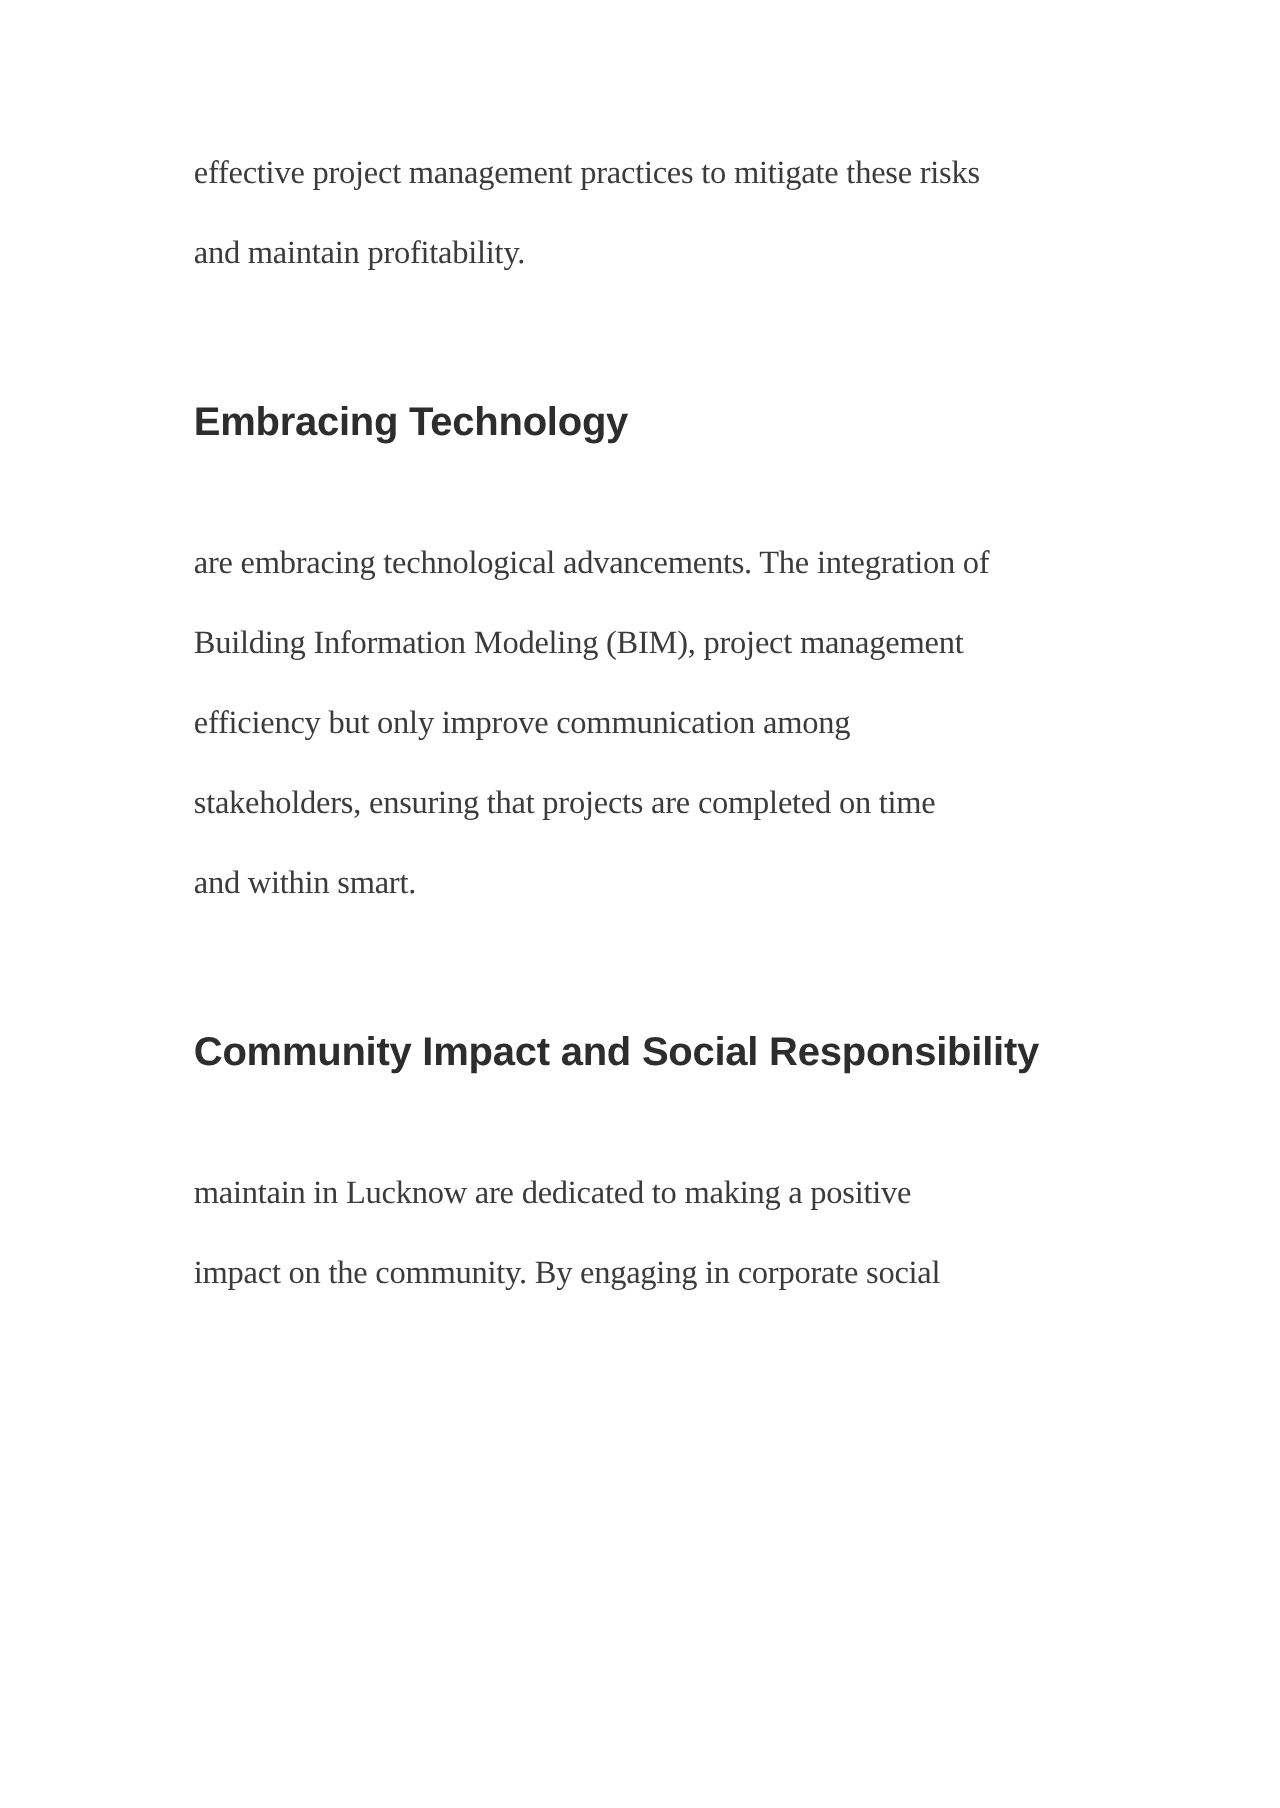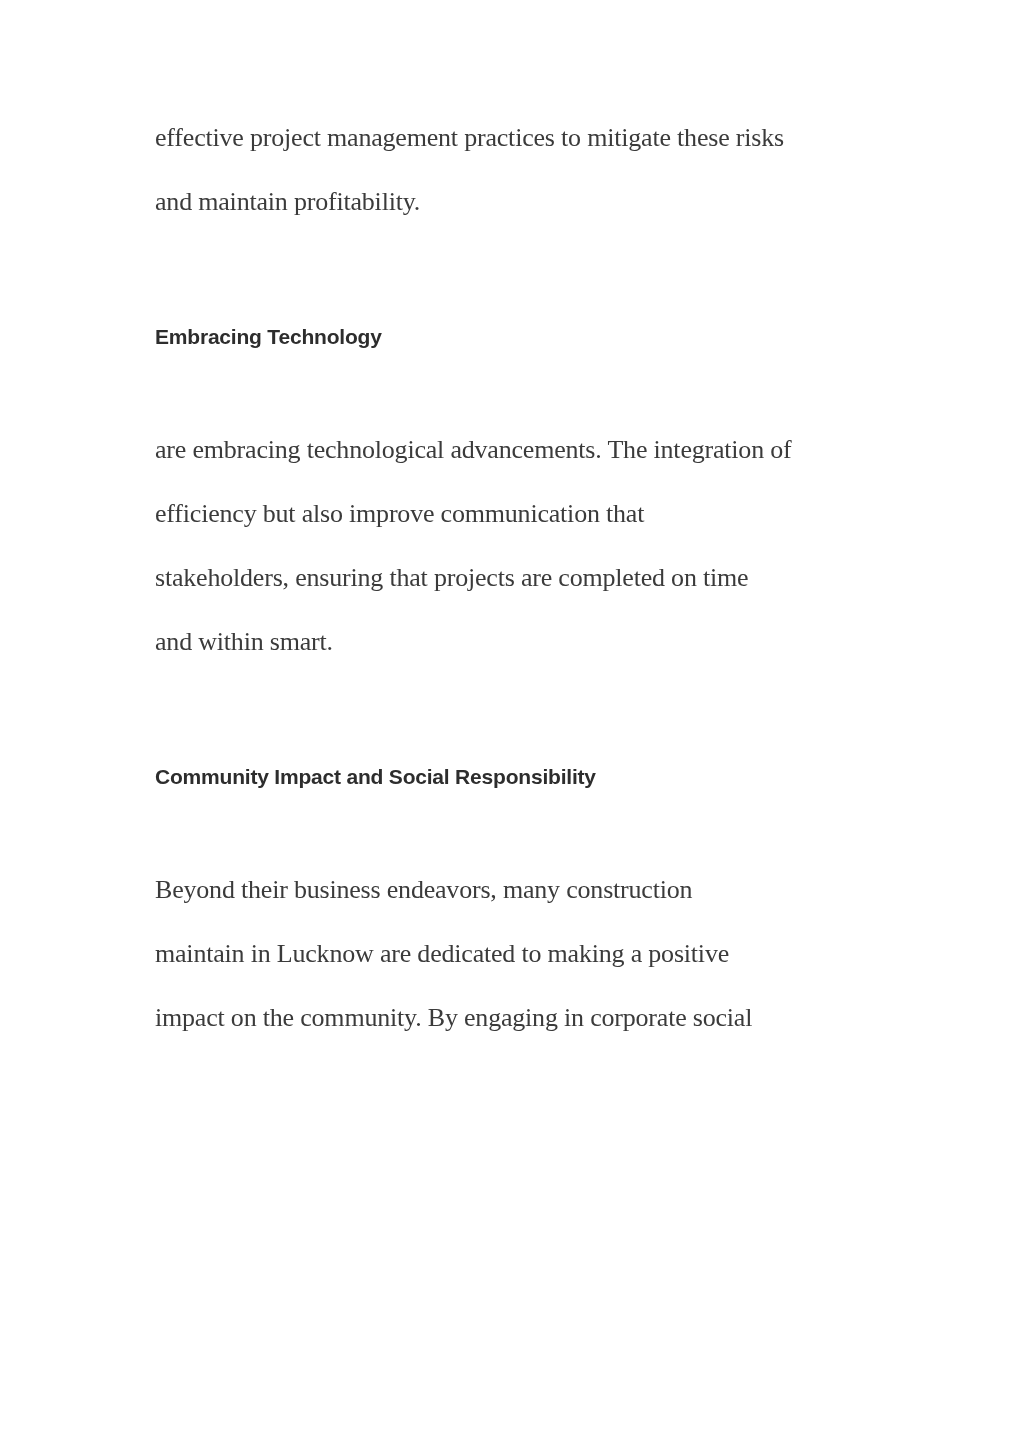--- a/index.html
+++ b/index.html
@@ -31,42 +31,42 @@
     white-space: nowrap;
     font-family: "Liberation Serif", serif;
   }
   .heading {
     display: block;
     margin: 83px 0 61px 0;
     height: 40px;
     line-height: 40px;
     font-family: "Liberation Sans", sans-serif;
     font-weight: 700;
-    font-size: 21px;
+    font-size: 32px;
     letter-spacing: -0.2px;
     color: #2d2d2d;
     white-space: nowrap;
   }
 </style>
 </head>
 <body>
 
 <div class="page">
   <div class="content" id="document-content">
       <p class="paragraph">
         <span class="line">effective project management practices to mitigate these risks</span>
         <span class="line">and maintain profitability.</span>
       </p>
       <h2 class="heading">Embracing Technology</h2>
       <p class="paragraph">
         <span class="line">are embracing technological advancements. The integration of</span>
-        <span class="line">efficiency but also improve communication that</span>
+        <span class="line">Building Information Modeling (BIM), project management</span>
+        <span class="line">efficiency but only improve communication among</span>
         <span class="line">stakeholders, ensuring that projects are completed on time</span>
         <span class="line">and within smart.</span>
       </p>
       <h2 class="heading">Community Impact and Social Responsibility</h2>
       <p class="paragraph">
-        <span class="line">Beyond their business endeavors, many construction</span>
         <span class="line">maintain in Lucknow are dedicated to making a positive</span>
         <span class="line">impact on the community. By engaging in corporate social</span>
       </p>
     </div>
 </div>
 
 </body></html>

